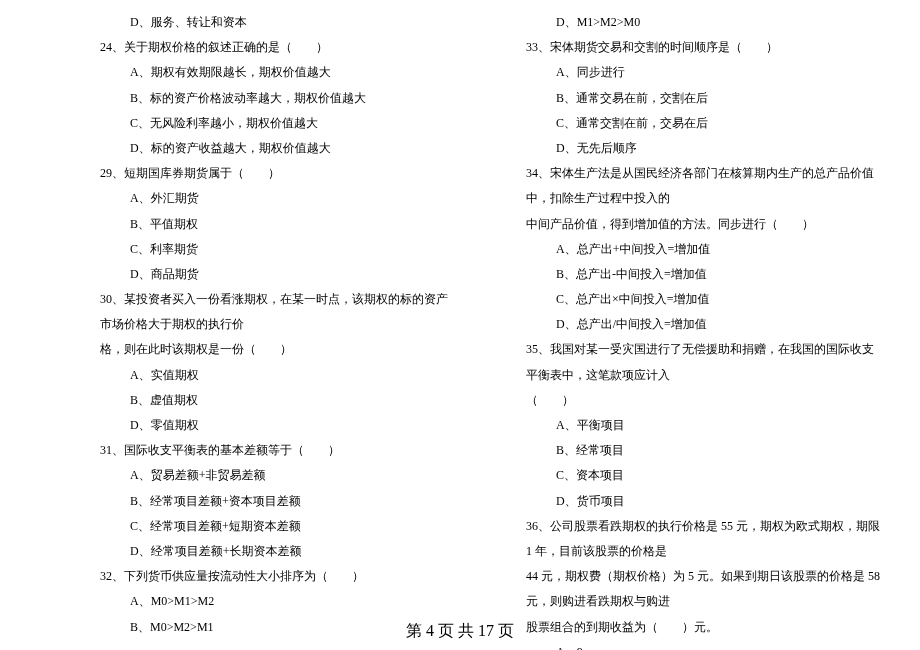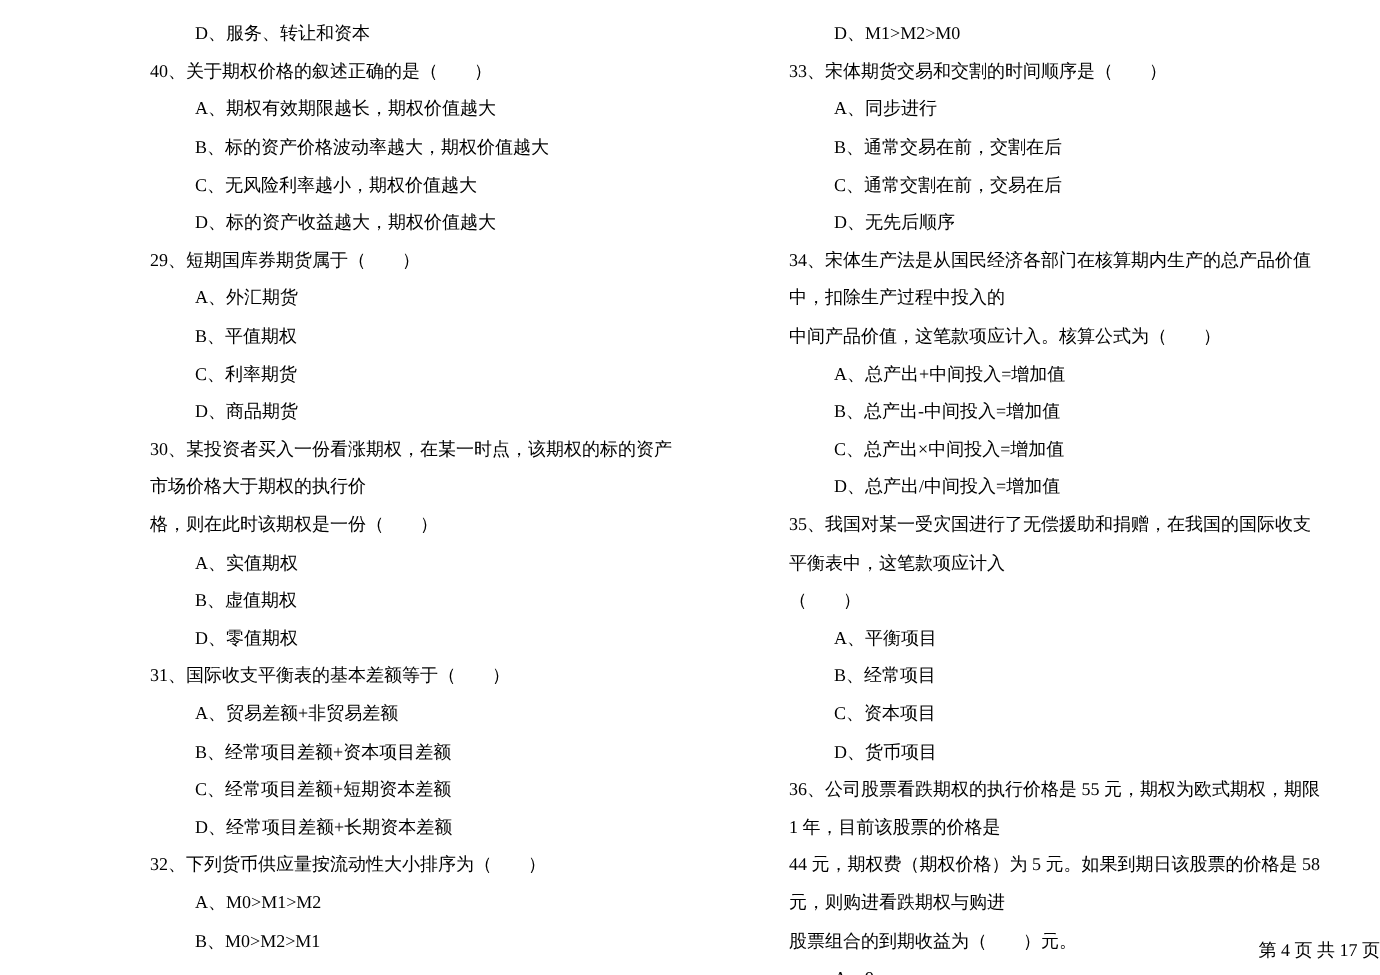--- a/index.html
+++ b/index.html
@@ -35,34 +35,34 @@
     padding-left: 0;
   }
   .option-line {
     padding-left: 2.5em;
   }
   .cont-line {
     padding-left: 0;
   }
   .footer {
     width: 100%;
-    text-align: right;
-    font-size: 12px;
+    text-align: center;
+    font-size: 16px;
     position: absolute;
     bottom: 8px;
     left: 0;
   }
 </style>
 </head>
 <body>
 
 <div class="page">
   <div class="column left" id="col-left">
       <div class="line option-line">D、服务、转让和资本</div>
-      <div class="line question-line">40、关于期权价格的叙述正确的是（　　）</div>
+      <div class="line question-line">24、关于期权价格的叙述正确的是（　　）</div>
       <div class="line option-line">A、期权有效期限越长，期权价值越大</div>
       <div class="line option-line">B、标的资产价格波动率越大，期权价值越大</div>
       <div class="line option-line">C、无风险利率越小，期权价值越大</div>
       <div class="line option-line">D、标的资产收益越大，期权价值越大</div>
       <div class="line question-line">29、短期国库券期货属于（　　）</div>
       <div class="line option-line">A、外汇期货</div>
       <div class="line option-line">B、平值期权</div>
       <div class="line option-line">C、利率期货</div>
       <div class="line option-line">D、商品期货</div>
       <div class="line question-line">30、某投资者买入一份看涨期权，在某一时点，该期权的标的资产市场价格大于期权的执行价</div>
@@ -80,21 +80,21 @@
       <div class="line option-line">B、M0&gt;M2&gt;M1</div>
     </div>
   <div class="column right" id="col-right">
       <div class="line option-line">D、M1&gt;M2&gt;M0</div>
       <div class="line question-line">33、宋体期货交易和交割的时间顺序是（　　）</div>
       <div class="line option-line">A、同步进行</div>
       <div class="line option-line">B、通常交易在前，交割在后</div>
       <div class="line option-line">C、通常交割在前，交易在后</div>
       <div class="line option-line">D、无先后顺序</div>
       <div class="line question-line">34、宋体生产法是从国民经济各部门在核算期内生产的总产品价值中，扣除生产过程中投入的</div>
-      <div class="line cont-line">中间产品价值，这笔款项应计入。核算公式为（　　）</div>
+      <div class="line cont-line">中间产品价值，得到增加值的方法。同步进行（　　）</div>
       <div class="line option-line">A、总产出+中间投入=增加值</div>
       <div class="line option-line">B、总产出-中间投入=增加值</div>
       <div class="line option-line">C、总产出×中间投入=增加值</div>
       <div class="line option-line">D、总产出/中间投入=增加值</div>
       <div class="line question-line">35、我国对某一受灾国进行了无偿援助和捐赠，在我国的国际收支平衡表中，这笔款项应计入</div>
       <div class="line cont-line">（　　）</div>
       <div class="line option-line">A、平衡项目</div>
       <div class="line option-line">B、经常项目</div>
       <div class="line option-line">C、资本项目</div>
       <div class="line option-line">D、货币项目</div>

